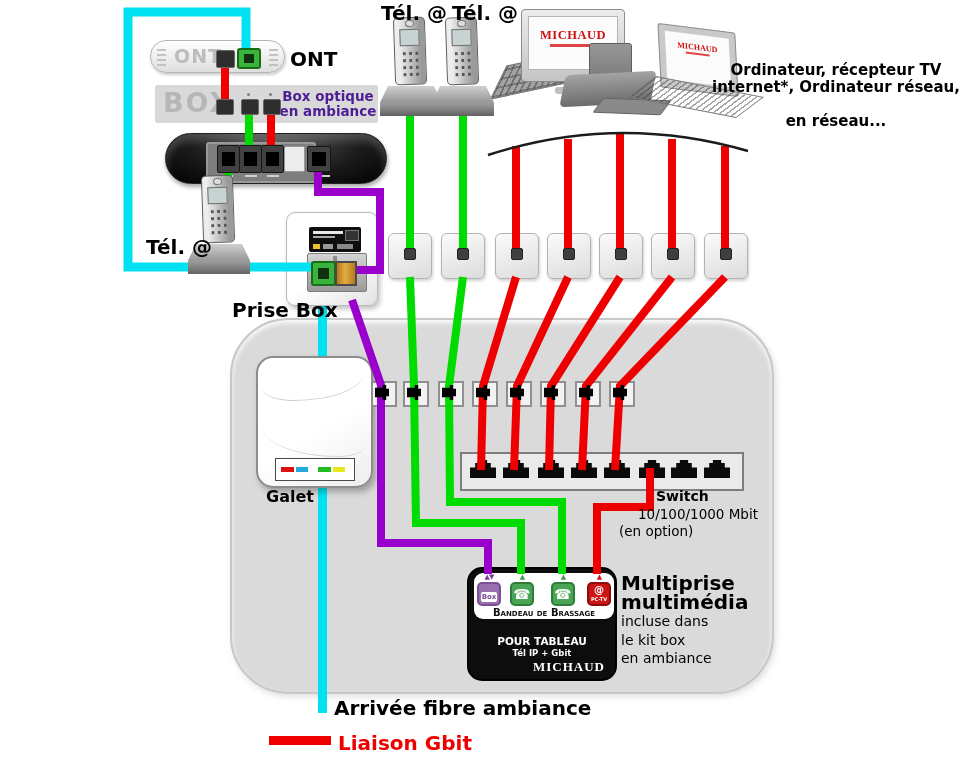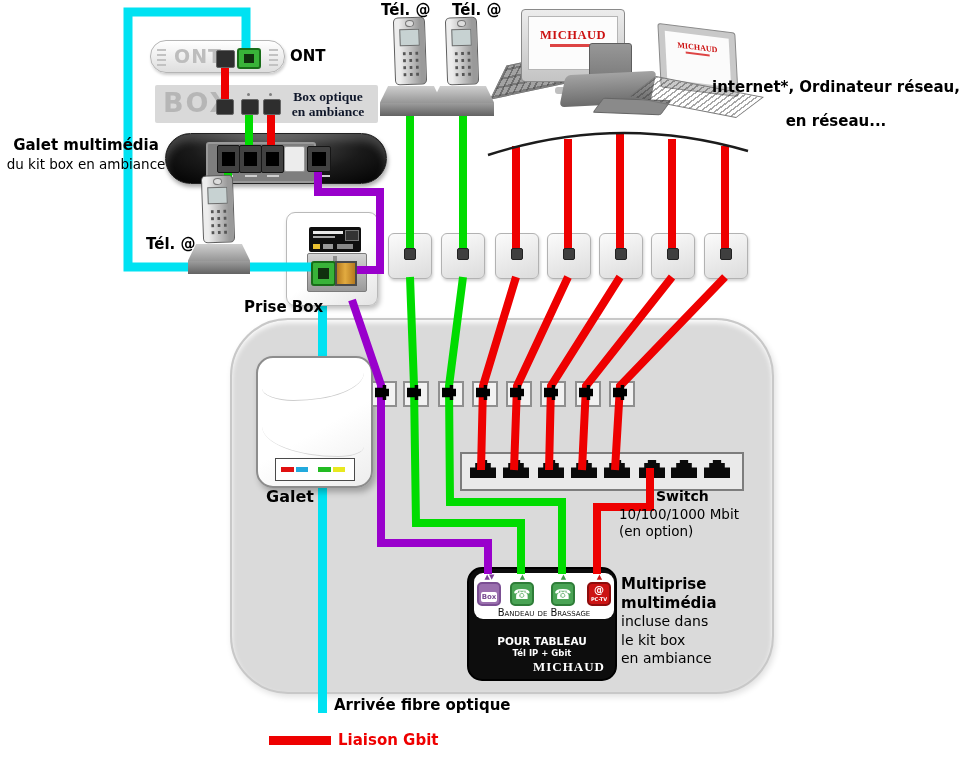--- a/index.html
+++ b/index.html
@@ -2,21 +2,21 @@
 <html style="--fiber-cyan: #00E2F2; --lan-green: #00DC00; --gbit-red: #EE0000; --box-purple: #9900CC; --brand-red: #CC1111;"><head>
 <meta charset="utf-8">
 <style>
   html,body{margin:0;padding:0;background:#fff;font-family:"DejaVu Sans","Liberation Sans",sans-serif;}
   #canvas{position:relative;width:960px;height:776px;background:#fff;overflow:hidden;}
   .abs{position:absolute;}
   .layer{position:absolute;left:0;top:0;}
   .z1{z-index:1}.z2{z-index:2}.z3{z-index:3}.z4{z-index:4}.z6{z-index:6}
   .lbl{position:absolute;color:#000;white-space:nowrap;z-index:6;}
   .b{font-weight:bold}
-  .t15{font-size:15px}.t14{font-size:14px}.t13{font-size:13.5px}
+  .t15{font-size:20px}.t14{font-size:14px}.t13{font-size:13.5px}
   .ctr{text-align:center}
 
   
   .cabinet{left:230px;top:318px;width:540px;height:372px;background:#dadada;border:2px solid #c8c8c8;
            border-radius:58px;box-shadow:inset 0 3px 5px rgba(255,255,255,.9), 2px 3px 6px rgba(0,0,0,.12);}
 
   
   .wire{fill:none;stroke-linejoin:miter;stroke-linecap:butt;}
   .st-cyan{stroke:var(--fiber-cyan,#00E2F2);}
   .st-green{stroke:var(--lan-green,#00DC00);}
@@ -25,21 +25,21 @@
   .fiber-under{left:318px;top:270px;width:9px;height:443px;background:var(--fiber-cyan,#00E2F2);}
 
   
   .ont{left:150px;top:40px;width:133px;height:31px;background:linear-gradient(#ffffff,#dedede);
        border:1px solid #b5b5b5;border-radius:16px;box-shadow:1px 2px 3px rgba(0,0,0,.2);}
   .ridge{position:absolute;top:6px;width:9px;height:19px;
          background:repeating-linear-gradient(0deg,#c2c2c2 0 2px,transparent 2px 5px);}
   .ont-text{position:absolute;left:23px;top:4px;font-size:19px;font-weight:bold;color:#bdbdbd;letter-spacing:1px;}
   .boxdev{left:155px;top:85px;width:223px;height:38px;background:#d9d9d9;border-radius:2px;}
   .box-text{position:absolute;left:8px;top:2px;font-size:27px;font-weight:bold;color:#b6b6b6;letter-spacing:2px;}
-  .box-lbl{position:absolute;left:124px;top:4px;width:98px;text-align:center;font-size:13.5px;font-weight:bold;line-height:15px;color:#0f172a;font-family:Liberation Serif, serif;}
+  .box-lbl{position:absolute;left:124px;top:4px;width:98px;text-align:center;font-size:13.5px;font-weight:bold;line-height:15px;color:#4c1d95;}
   .galet{left:165px;top:133px;width:220px;height:49px;border-radius:26px;border:1px solid #222;
          background:radial-gradient(ellipse at 50% 25%,#555 0%,#1a1a1a 55%,#000 100%);
          box-shadow:inset 0 7px 9px rgba(255,255,255,.22), 1px 3px 4px rgba(0,0,0,.35);}
   .gpanel{position:absolute;left:40px;top:8px;width:106px;height:37px;background:#7e7e7e;border:2px solid #999;border-radius:3px;}
   .gdash{position:absolute;height:2px;background:#cfcfcf;}
 
   
   .port-d{position:absolute;background:#2e2e2e;border:1px solid #666;border-radius:2px;z-index:5;}
   .port-g{position:absolute;background:#39b339;border:2px solid #186c18;border-radius:3px;z-index:5;}
   .pinner{position:absolute;left:26%;top:26%;width:48%;height:48%;background:#10300e;}
@@ -82,21 +82,21 @@
   .arr{position:absolute;top:0;height:9px;width:26px;font-size:7px;line-height:9px;text-align:center;letter-spacing:-1px;}
   .arr.p{color:#7b3f98}.arr.g{color:#3f9a4a}.arr.r{color:#cc1414}
   .bico{position:absolute;top:9px;width:24px;height:24px;border-radius:5px;box-sizing:border-box;}
   .bico.boxi{background:#9a6fae;border:2px solid #7b4f93;}
   .chip{position:absolute;left:2px;bottom:2px;width:16px;height:10px;background:#fff;border-radius:2px;
         font-size:7px;font-weight:bold;color:#7b4f93;text-align:center;line-height:10px;}
   .bico.phonei{background:#4aa455;border:2px solid #2e7d38;color:#fff;text-align:center;font-size:14px;line-height:21px;}
   .bico.pctvi{background:#cc1414;border:2px solid #8d0d0d;text-align:center;}
   .at{display:block;color:#fff;font-weight:bold;font-size:10px;line-height:12px;}
   .pctv-t{display:block;color:#fff;font-weight:bold;font-size:5px;line-height:7px;}
-  .strip-title{position:absolute;left:0;right:0;bottom:1px;font-variant:small-caps;font-weight:normal;font-size:10px;
+  .strip-title{position:absolute;left:0;right:0;bottom:1px;font-variant:small-caps;font-weight:bold;font-size:10px;
                text-align:center;color:#111;}
   .pline{position:absolute;left:0;width:146px;text-align:center;color:#fff;font-weight:bold;}
   .brand-serif{position:absolute;right:10px;top:90px;color:#fff;font-weight:bold;font-size:13px;letter-spacing:1px;
                font-family:"Liberation Serif","DejaVu Serif",serif;}
 
   
   .kbd{left:497px;top:57px;width:100px;height:28px;background:#a2a2a2;border:1px solid #777;
        transform:rotate(-12deg) skewX(-38deg);
        background-image:repeating-linear-gradient(90deg,rgba(70,70,70,.55) 0 2px,transparent 2px 7px),
                         repeating-linear-gradient(0deg,rgba(70,70,70,.45) 0 2px,transparent 2px 8px);}
@@ -366,50 +366,46 @@
     <div class="dock"></div>
     <div class="handset">
       <div class="ear"></div>
       <div class="pscreen"></div>
       <div class="keypad"></div>
     </div>
   </div>
 
   <div class="lbl b t15" style="left:290px;top:47px">ONT</div>
 
-  <div class="lbl ctr" style="left:0;top:135px;width:172px;white-space:normal">
-    <span class="b t15">Galet multimédia</span><br>
-    <span class="t13">du kit box en ambiance</span>
-  </div>
 
   <div class="lbl b t15" style="left:146px;top:235px">Tél. @</div>
   <div class="lbl b t15" style="left:381px;top:1px">Tél. @</div>
   <div class="lbl b t15" style="left:452px;top:1px">Tél. @</div>
 
   <div class="lbl b ctr" style="left:712px;top:62px;width:248px;white-space:normal;font-size:15px;line-height:17px">
-    <br>
+    <span>Ordinateur, récepteur TV</span><br>
     <span>internet*, Ordinateur réseau,</span><br>
     <br>
     <span>en réseau...</span>
   </div>
 
-  <div class="lbl b t15" style="left:244px;top:298px">Prise Box</div>
+  <div class="lbl b t15" style="left:232px;top:298px">Prise Box</div>
   <div class="lbl b" style="left:266px;top:487px;font-size:16px">Galet</div>
 
   <div class="lbl b" style="left:656px;top:488px;font-size:14px">Switch</div>
-  <div class="lbl t13" style="left:619px;top:506px">10/100/1000 Mbit</div>
+  <div class="lbl t13" style="left:638px;top:506px">10/100/1000 Mbit</div>
   <div class="lbl t13" style="left:619px;top:523px">(en option)</div>
 
   <div class="lbl" style="left:621px;top:575px;white-space:normal;width:130px;line-height:17.5px">
     <span class="b t15">Multiprise</span><br>
     <span class="b t15">multimédia</span><br>
     <span class="t14">incluse dans</span><br>
     <span class="t14">le kit box</span><br>
     <span class="t14">en ambiance</span>
   </div>
 
-  <div class="lbl b t15" style="left:334px;top:696px">Arrivée fibre optique</div>
+  <div class="lbl b t15" style="left:334px;top:696px">Arrivée fibre ambiance</div>
 
   <div class="abs legend-swatch z6"></div>
   <div class="lbl b t15 red-lbl" style="left:338px;top:731px">Liaison Gbit</div>
 
 
 </div>
 
 </body></html>

